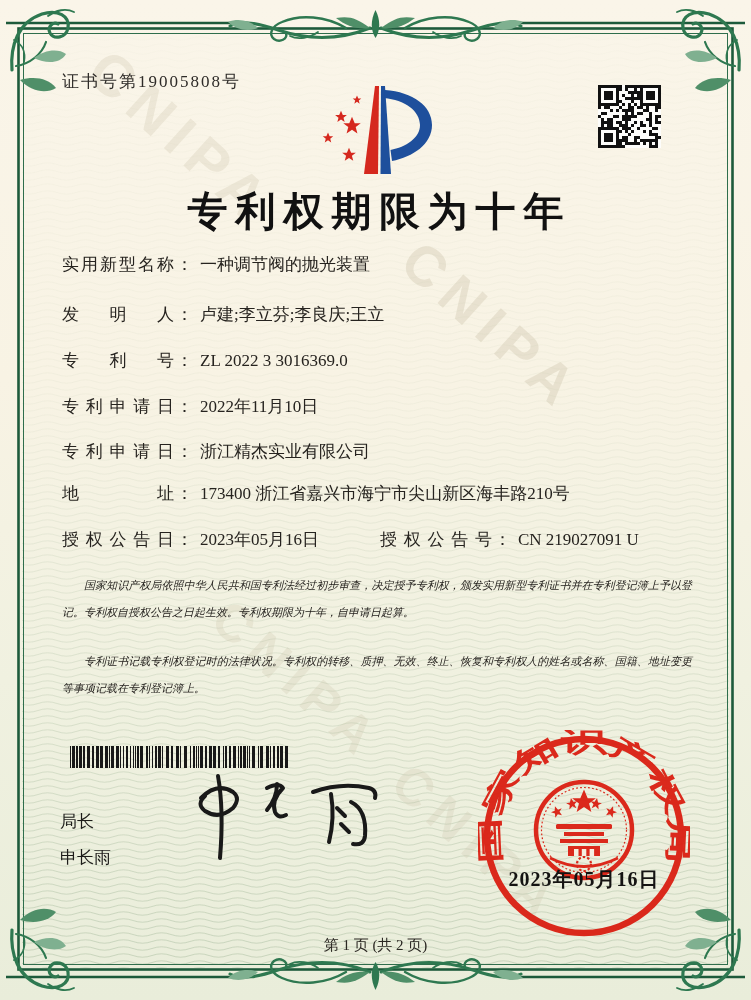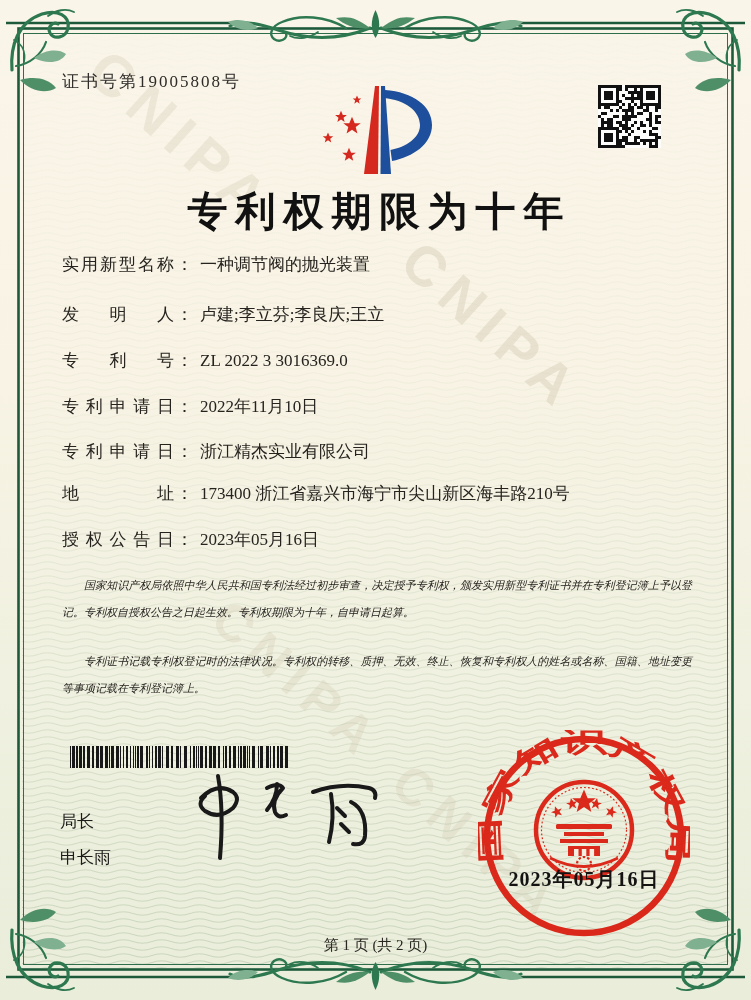--- a/index.html
+++ b/index.html
@@ -380,20 +380,23 @@
   <span class="flabel">专利申请日</span><span class="fcolon"></span><span>2022年11月10日</span>
 </div>
 <div class="abs frow" style="top:440px">
   <span class="flabel">专利申请日</span><span class="fcolon"></span><span>浙江精杰实业有限公司</span>
 </div>
 <div class="abs frow" style="top:482px">
   <span class="flabel">地址</span><span class="fcolon"></span><span>173400 浙江省嘉兴市海宁市尖山新区海丰路210号</span>
 </div>
 <div class="abs frow" style="top:528px">
   <span class="flabel">授权公告日</span><span class="fcolon"></span><span>2023年05月16日</span>
+  <span class="g2">
+    <span class="flabel">授权公告号</span><span class="fcolon"></span><span>CN 219027091 U</span>
+  </span>
 </div>
 
 <div class="abs paras">
   <p>国家知识产权局依照中华人民共和国专利法经过初步审查，决定授予专利权，颁发实用新型专利证书并在专利登记簿上予以登记。专利权自授权公告之日起生效。专利权期限为十年，自申请日起算。</p>
   <p>专利证书记载专利权登记时的法律状况。专利权的转移、质押、无效、终止、恢复和专利权人的姓名或名称、国籍、地址变更等事项记载在专利登记簿上。</p>
 </div>
 
 <div class="abs barcode"><span style="width:1px;margin-right:1px"></span><span style="width:3px;margin-right:1px"></span><span style="width:2px;margin-right:1px"></span><span style="width:3px;margin-right:1px"></span><span style="width:2px;margin-right:2px"></span><span style="width:3px;margin-right:2px"></span><span style="width:2px;margin-right:2px"></span><span style="width:3px;margin-right:1px"></span><span style="width:3px;margin-right:2px"></span><span style="width:3px;margin-right:1px"></span><span style="width:1px;margin-right:1px"></span><span style="width:3px;margin-right:2px"></span><span style="width:3px;margin-right:1px"></span><span style="width:1px;margin-right:2px"></span><span style="width:1px;margin-right:2px"></span><span style="width:2px;margin-right:2px"></span><span style="width:1px;margin-right:2px"></span><span style="width:1px;margin-right:1px"></span><span style="width:1px;margin-right:1px"></span><span style="width:2px;margin-right:1px"></span><span style="width:3px;margin-right:3px"></span><span style="width:2px;margin-right:1px"></span><span style="width:1px;margin-right:2px"></span><span style="width:1px;margin-right:2px"></span><span style="width:2px;margin-right:1px"></span><span style="width:3px;margin-right:1px"></span><span style="width:1px;margin-right:3px"></span><span style="width:3px;margin-right:2px"></span><span style="width:2px;margin-right:3px"></span><span style="width:3px;margin-right:1px"></span><span style="width:1px;margin-right:3px"></span><span style="width:3px;margin-right:3px"></span><span style="width:1px;margin-right:2px"></span><span style="width:2px;margin-right:1px"></span><span style="width:1px;margin-right:1px"></span><span style="width:1px;margin-right:1px"></span><span style="width:3px;margin-right:2px"></span><span style="width:2px;margin-right:2px"></span><span style="width:3px;margin-right:1px"></span><span style="width:3px;margin-right:2px"></span><span style="width:2px;margin-right:3px"></span><span style="width:1px;margin-right:1px"></span><span style="width:2px;margin-right:2px"></span><span style="width:2px;margin-right:2px"></span><span style="width:3px;margin-right:2px"></span><span style="width:1px;margin-right:1px"></span><span style="width:2px;margin-right:1px"></span><span style="width:3px;margin-right:1px"></span><span style="width:1px;margin-right:1px"></span><span style="width:1px;margin-right:2px"></span><span style="width:3px;margin-right:3px"></span><span style="width:1px;margin-right:1px"></span><span style="width:3px;margin-right:3px"></span><span style="width:3px;margin-right:1px"></span><span style="width:1px;margin-right:2px"></span><span style="width:2px;margin-right:2px"></span><span style="width:2px;margin-right:1px"></span><span style="width:3px;margin-right:2px"></span><span style="width:3px;margin-right:2px"></span></div>
 
 <div class="abs signer" style="top:810px">局长</div>

